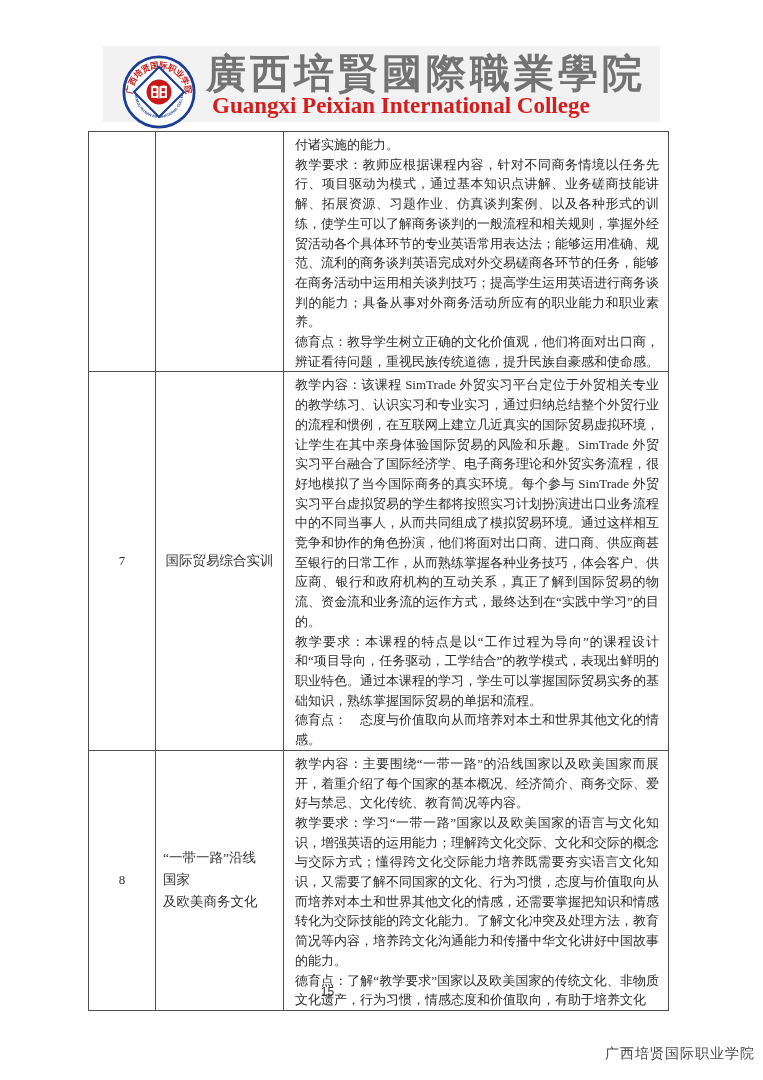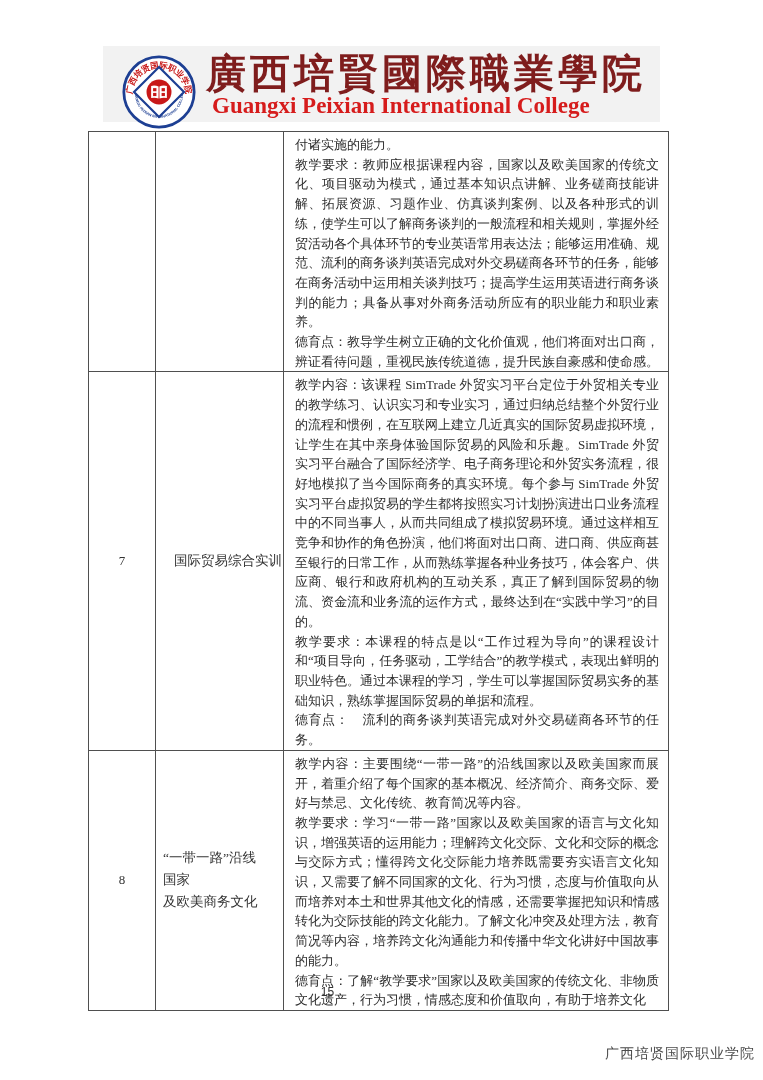--- a/index.html
+++ b/index.html
@@ -8,21 +8,21 @@
     font-family:"Liberation Serif","DejaVu Serif",serif; color:#2e2e2e;
   }
   
   .header-band{
     position:absolute; left:103px; top:46px; width:557px; height:76px;
     background:#f2f2f2;
   }
   .logo{ position:absolute; left:122px; top:55px; width:74px; height:74px; }
   .title-cn{
     position:absolute; left:206px; top:52px; width:452px; height:44px;
-    font-size:40px; line-height:44px; font-weight:bold; color:#7f1d1d;
+    font-size:40px; line-height:44px; font-weight:bold; color:#737373;
     letter-spacing:4px; white-space:nowrap;
   }
   .title-en{
     position:absolute; left:212px; top:94px; width:448px; height:24px;
     font-size:23px; line-height:24px; font-weight:bold; color:#d61c1c;
     white-space:nowrap;
   }
   
   table.course-table{
     position:absolute; left:88px; top:131px; width:580px;
@@ -33,21 +33,21 @@
     border:1px solid #4f4f4f; overflow:hidden;
   }
   .num-cell{
     text-align:center; vertical-align:middle;
     font-size:13px; color:#333;
   }
   .course-cell{
     vertical-align:middle; font-size:13.5px; color:#333;
     white-space:pre-line; line-height:22px;
   }
-  .course-cell.align-center{ text-align:right; }
+  .course-cell.align-center{ text-align:center; }
   .course-cell.align-left{ text-align:left; padding:0 20px 0 7px; }
   .content-cell{
     vertical-align:top; padding:3px 9px 0 11px;
     font-size:13px; line-height:19.7px;
     text-align:justify; text-justify:inter-character;
     color:#2e2e2e;
   }
   .content-cell .para{ margin:0; }
   
   .pagenum{
@@ -99,31 +99,31 @@
       <col style="width:67px">
         <col style="width:128px">
         <col style="width:385px">
     </colgroup>
     <tbody>
         <tr style="height:225px">
       <td class="num-cell"></td>
       <td class="course-cell align-center"></td>
       <td class="content-cell">
         <div class="para">付诸实施的能力。</div>
-        <div class="para">教学要求：教师应根据课程内容，国家以及欧美国家的传统文化、项目驱动为模式，通过基本知识点讲解、业务磋商技能讲解、拓展资源、习题作业、仿真谈判案例、以及各种形式的训练，使学生可以了解商务谈判的一般流程和相关规则，掌握外经贸活动各个具体环节的专业英语常用表达法；能够运用准确、规范、流利的商务谈判英语完成对外交易磋商各环节的任务，能够在商务活动中运用相关谈判技巧；提高学生运用英语进行商务谈判的能力；具备从事对外商务活动所应有的职业能力和职业素养。</div>
+        <div class="para">教学要求：教师应根据课程内容，针对不同商务情境以任务先行、项目驱动为模式，通过基本知识点讲解、业务磋商技能讲解、拓展资源、习题作业、仿真谈判案例、以及各种形式的训练，使学生可以了解商务谈判的一般流程和相关规则，掌握外经贸活动各个具体环节的专业英语常用表达法；能够运用准确、规范、流利的商务谈判英语完成对外交易磋商各环节的任务，能够在商务活动中运用相关谈判技巧；提高学生运用英语进行商务谈判的能力；具备从事对外商务活动所应有的职业能力和职业素养。</div>
         <div class="para">德育点：教导学生树立正确的文化价值观，他们将面对出口商，辨证看待问题，重视民族传统道德，提升民族自豪感和使命感。</div>
       </td>
     </tr>
     <tr style="height:357px">
       <td class="num-cell">7</td>
       <td class="course-cell align-center">国际贸易综合实训</td>
       <td class="content-cell">
         <div class="para">教学内容：该课程 SimTrade 外贸实习平台定位于外贸相关专业的教学练习、认识实习和专业实习，通过归纳总结整个外贸行业的流程和惯例，在互联网上建立几近真实的国际贸易虚拟环境，让学生在其中亲身体验国际贸易的风险和乐趣。SimTrade 外贸实习平台融合了国际经济学、电子商务理论和外贸实务流程，很好地模拟了当今国际商务的真实环境。每个参与 SimTrade 外贸实习平台虚拟贸易的学生都将按照实习计划扮演进出口业务流程中的不同当事人，从而共同组成了模拟贸易环境。通过这样相互竞争和协作的角色扮演，他们将面对出口商、进口商、供应商甚至银行的日常工作，从而熟练掌握各种业务技巧，体会客户、供应商、银行和政府机构的互动关系，真正了解到国际贸易的物流、资金流和业务流的运作方式，最终达到在“实践中学习”的目的。</div>
         <div class="para">教学要求：本课程的特点是以“工作过程为导向”的课程设计和“项目导向，任务驱动，工学结合”的教学模式，表现出鲜明的职业特色。通过本课程的学习，学生可以掌握国际贸易实务的基础知识，熟练掌握国际贸易的单据和流程。</div>
-        <div class="para">德育点：　流利的商务谈判英语完成对外交易磋商各环节的任务。</div>
+        <div class="para">德育点：　态度与价值取向从而培养对本土和世界其他文化的情感。</div>
       </td>
     </tr>
     <tr style="height:260px">
       <td class="num-cell">8</td>
       <td class="course-cell align-left">“一带一路”沿线国家
 及欧美商务文化</td>
       <td class="content-cell">
         <div class="para">教学内容：主要围绕“一带一路”的沿线国家以及欧美国家而展开，着重介绍了每个国家的基本概况、经济简介、商务交际、爱好与禁忌、文化传统、教育简况等内容。</div>
         <div class="para">教学要求：学习“一带一路”国家以及欧美国家的语言与文化知识，增强英语的运用能力；理解跨文化交际、文化和交际的概念与交际方式；懂得跨文化交际能力培养既需要夯实语言文化知识，又需要了解不同国家的文化、行为习惯，态度与价值取向从而培养对本土和世界其他文化的情感，还需要掌握把知识和情感转化为交际技能的跨文化能力。了解文化冲突及处理方法，教育简况等内容，培养跨文化沟通能力和传播中华文化讲好中国故事的能力。</div>
         <div class="para">德育点：了解“教学要求”国家以及欧美国家的传统文化、非物质文化遗产，行为习惯，情感态度和价值取向，有助于培养文化</div>

